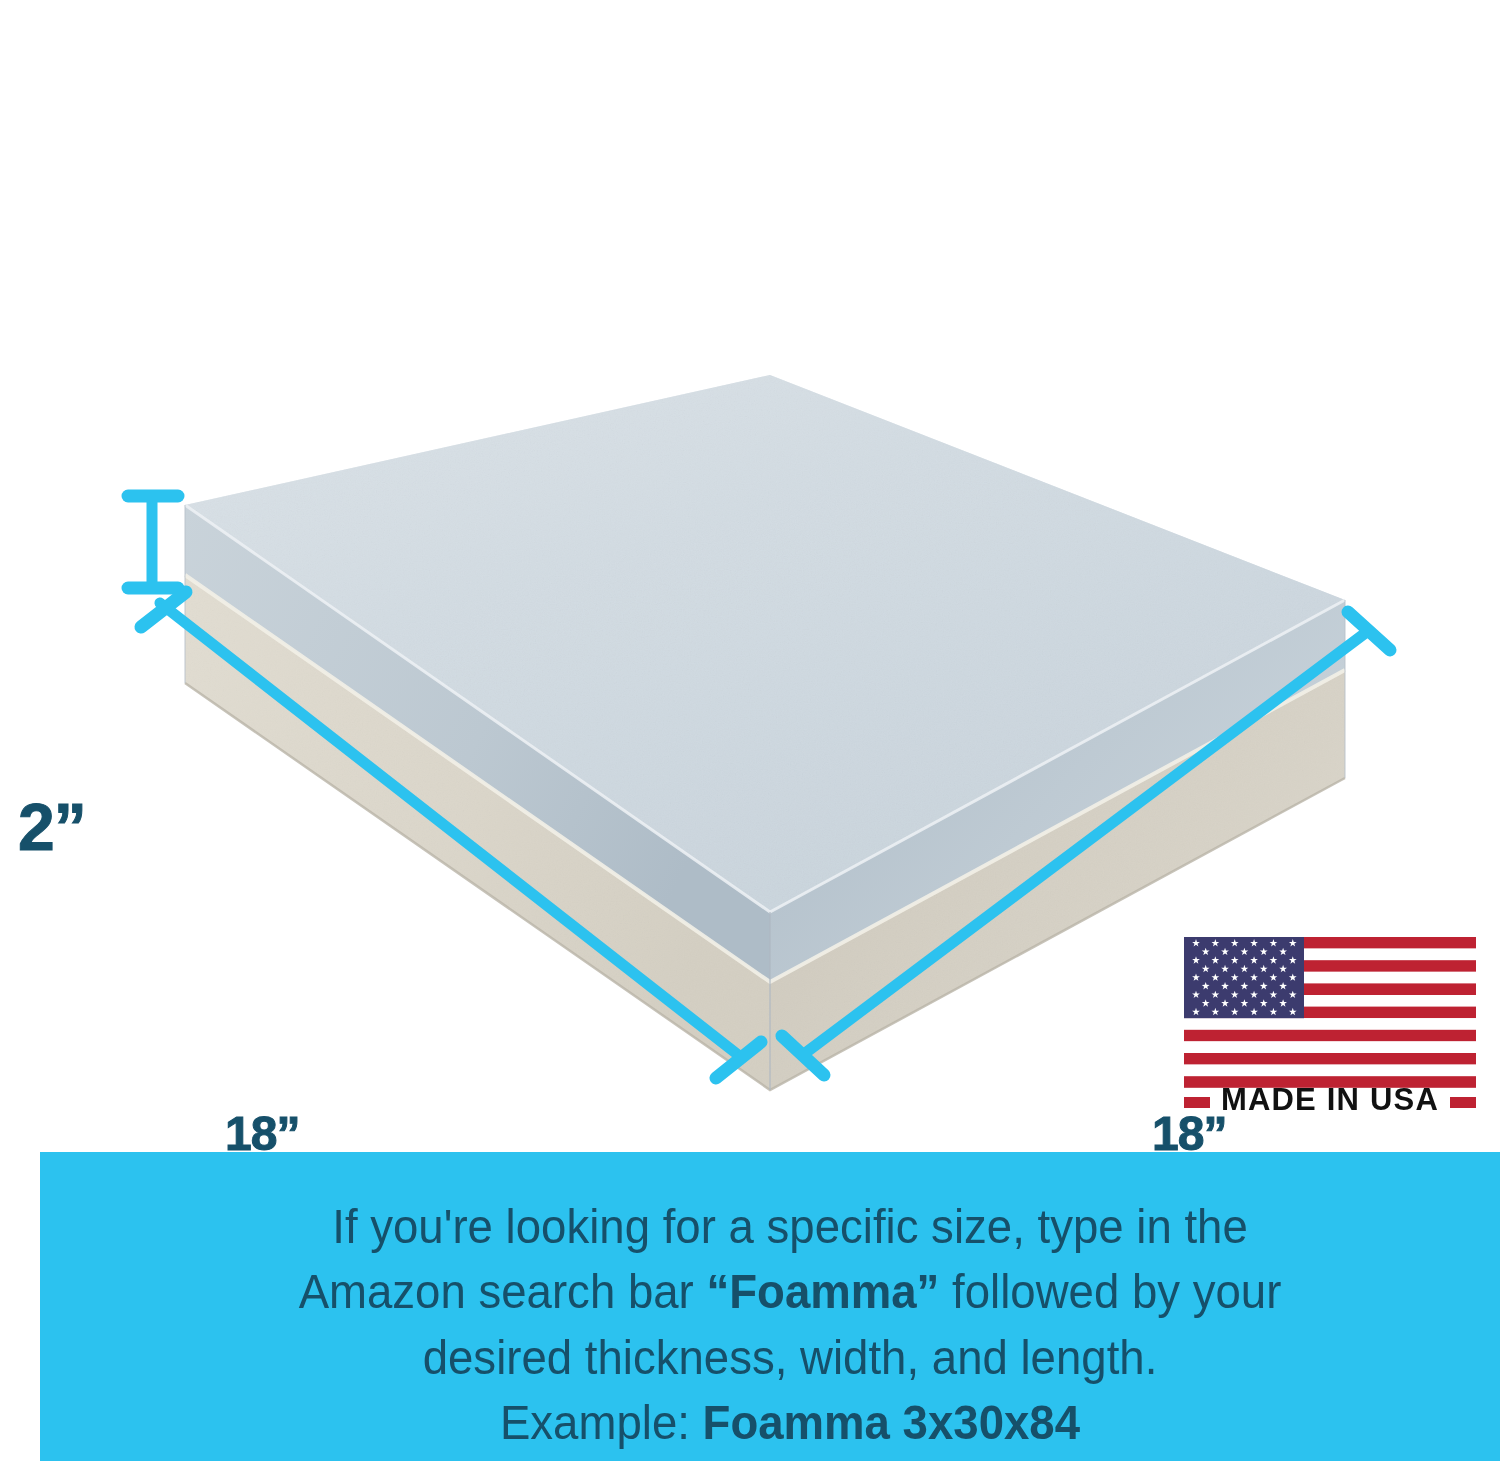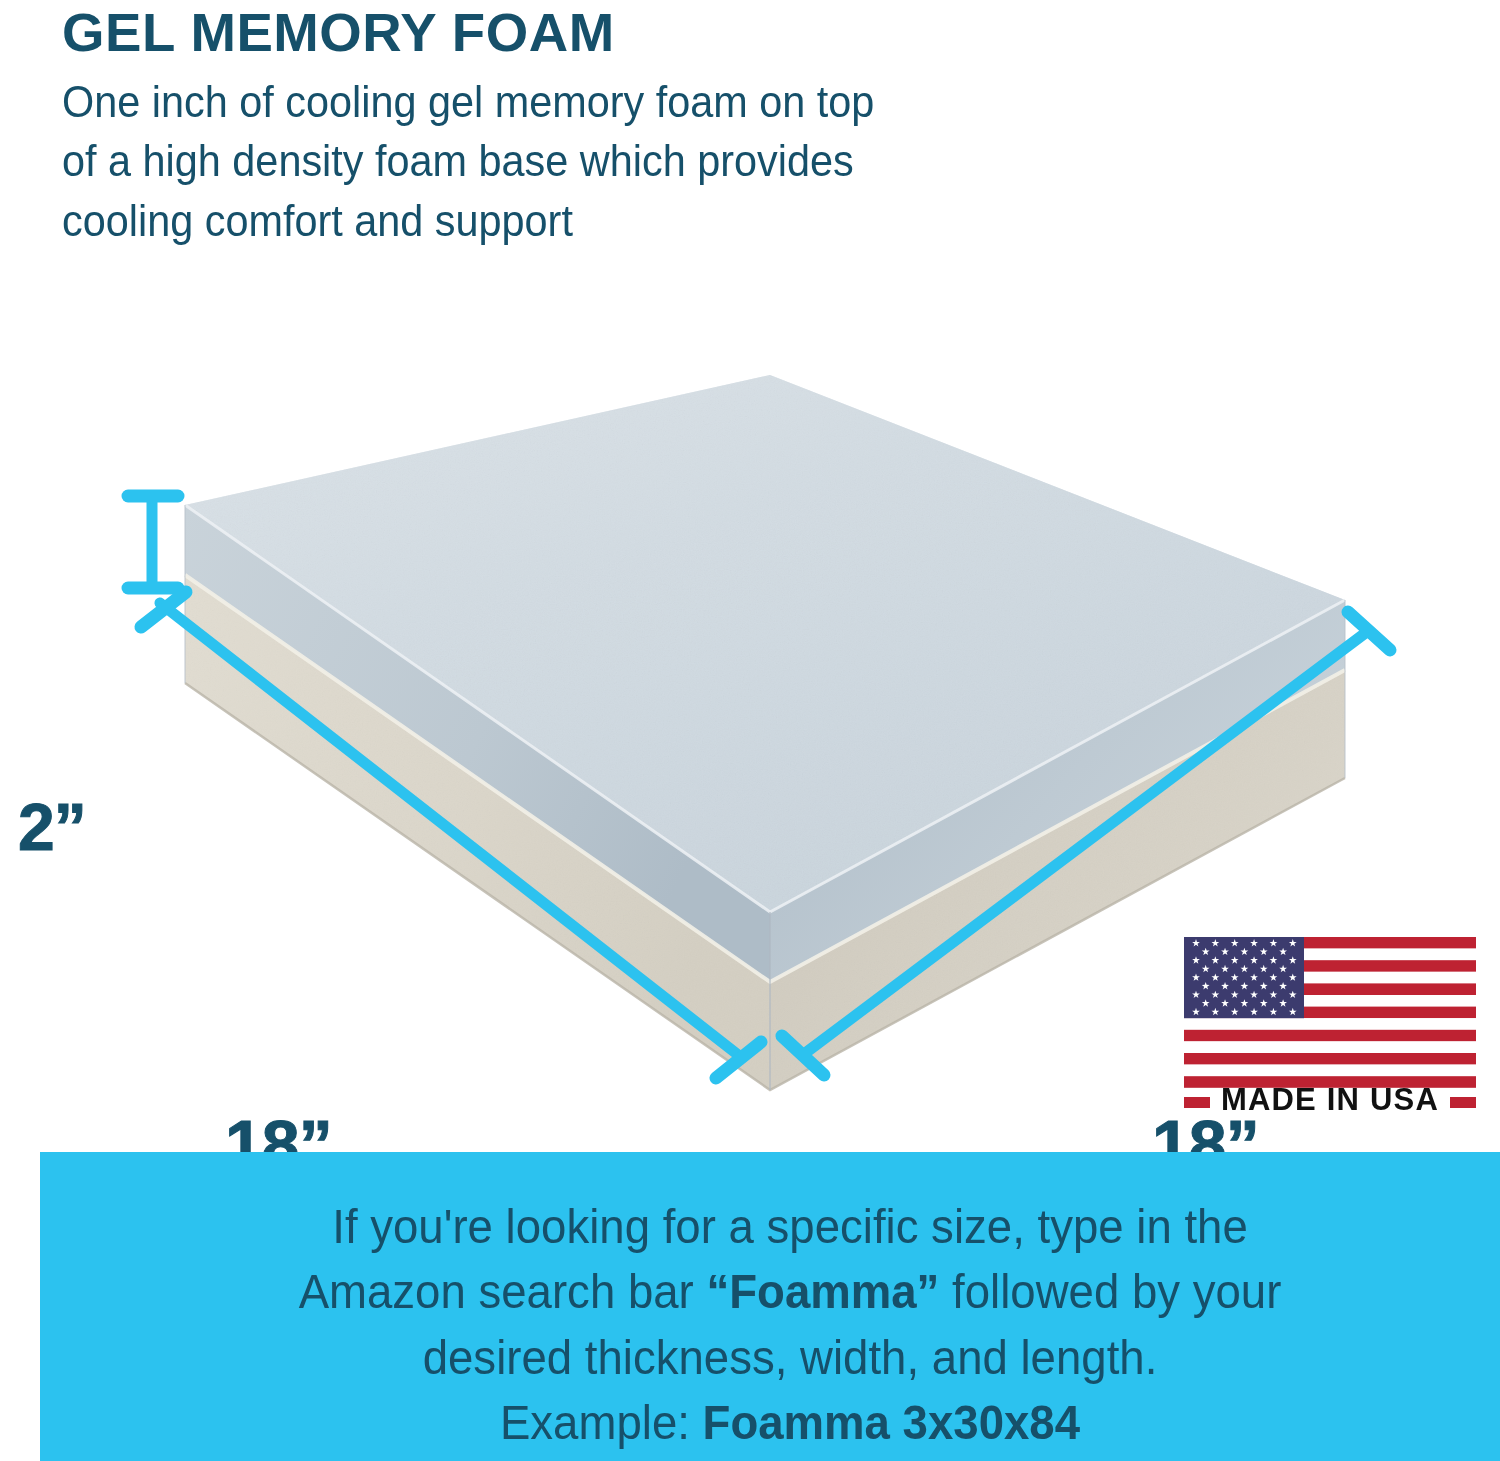--- a/index.html
+++ b/index.html
@@ -57,21 +57,21 @@
     width: 1500px;
     height: 850px;
   }
   .stage svg { display: block; }
 
   
   .dim-label {
     position: absolute;
     font-family: "Liberation Sans Narrow", "Liberation Sans", sans-serif;
     font-weight: 700;
-    font-size: 68px;
+    font-size: 48px;
     color: #16506A;
     letter-spacing: -1px;
     line-height: 1;
     white-space: nowrap;
     -webkit-text-stroke: 1px #16506A;
   }
   #dim-thickness { left: 18px; top: 494px; font-size: 66px; }
   #dim-width-left { left: 225px; top: 810px; }
   #dim-width-right { left: 1152px; top: 810px; }
 
@@ -109,28 +109,20 @@
     margin-top: -4px;
   }
   .banner-text .bl { display: block; white-space: nowrap; }
   .banner-text b { font-weight: 700; }
 </style>
 </head>
 <body>
 
 <div id="infographic">
 
-  <div class="header">
-    <h1 class="headline">GEL MEMORY FOAM</h1>
-    <p class="subhead">
-      <span class="ln">One inch of cooling gel memory foam on top</span>
-      <span class="ln">of a high density foam base which provides</span>
-      <span class="ln">cooling comfort and support</span>
-    </p>
-  </div>
 
   <div class="stage">
     <svg width="1500" height="850" viewBox="0 0 1500 850">
       <defs>
 
         <linearGradient id="gTop" x1="0.15" y1="0" x2="0.85" y2="1">
           <stop offset="0%" stop-color="#E2E8EC"></stop>
           <stop offset="35%" stop-color="#D2DCE3"></stop>
           <stop offset="70%" stop-color="#C6D2DB"></stop>
           <stop offset="100%" stop-color="#BCCAD4"></stop>

